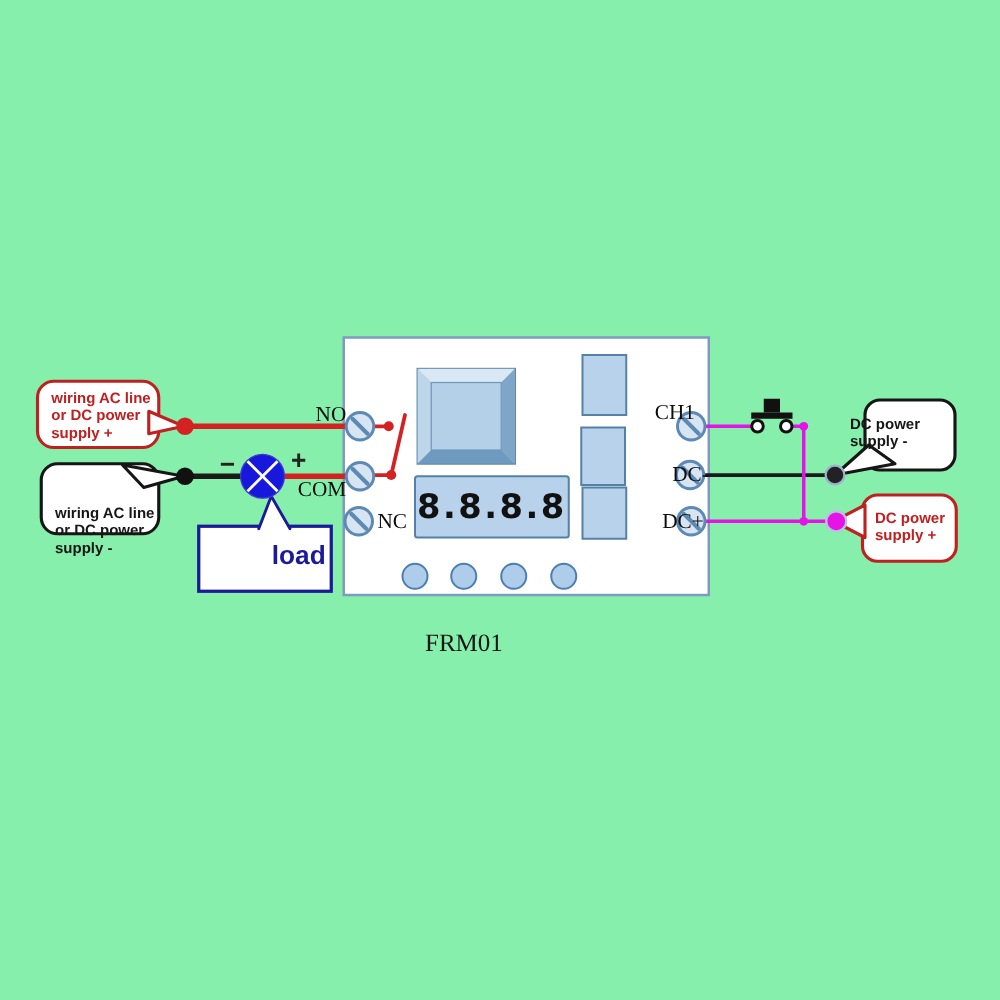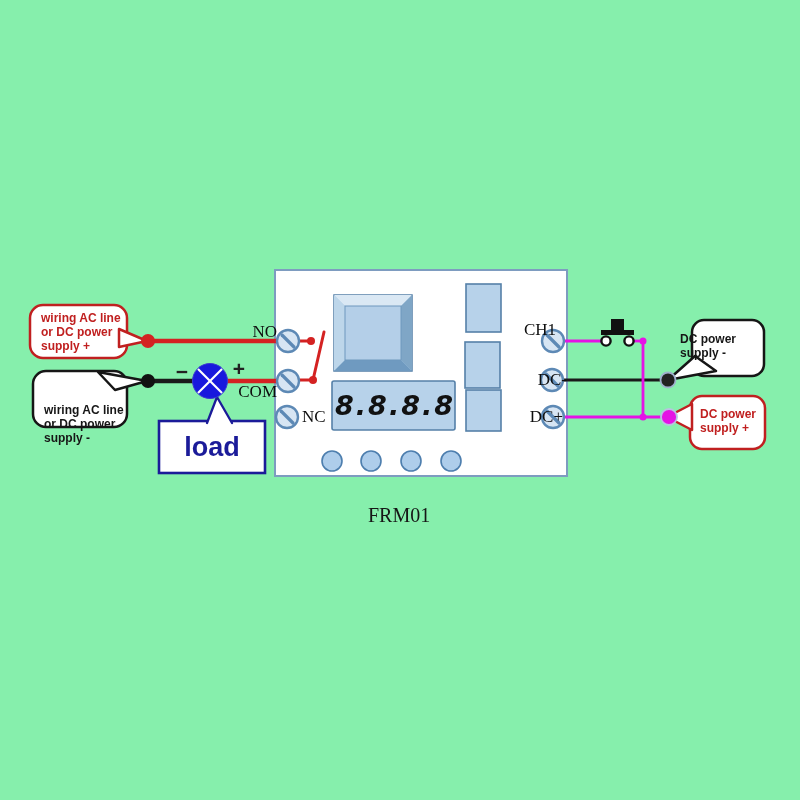--- a/index.html
+++ b/index.html
@@ -25,24 +25,24 @@
   .tail.blk{stroke:#161616;}
   .tail.navy{stroke:var(--navy,#1b1b99);stroke-width:2.3;}
 
   
   .txt{position:absolute;white-space:normal;}
   .bubble-text{font-weight:bold;font-size:12px;line-height:1.15;color:#161616;}
   .bubble-text.red{color:var(--red,#c02020);}
   .term-label{font-family:"Liberation Serif",serif;font-size:17px;color:#0e0e0e;line-height:1;}
   .right-align{text-align:right;}
   .display-text{font-family:"DejaVu Sans",sans-serif;font-weight:bold;font-size:27px;
-                letter-spacing:2px;color:#111;text-align:right;line-height:1;font-style:italic;}
-  .load-text{font-weight:bold;font-size:27px;color:var(--navy,#1b1b99);text-align:center;line-height:1;}
+                letter-spacing:2px;color:#111;text-align:center;line-height:1;}
+  .load-text{font-weight:bold;font-size:21px;color:var(--navy,#1b1b99);text-align:center;line-height:1;padding-left:27px;}
   .polarity{font-size:21px;font-weight:600;color:#222;text-align:center;line-height:1;}
-  .caption-model{font-family:"Liberation Serif",serif;font-size:20px;color:#161616;line-height:1;margin-left:28px;}
+  .caption-model{font-family:"Liberation Serif",serif;font-size:20px;color:#161616;line-height:1;}
   .caption-title{font-weight:bold;font-size:23px;color:#161616;line-height:1;letter-spacing:0.5px;}
 </style>
 </head>
 <body>
 
 <div class="canvas">
 
   <svg class="art" viewBox="0 0 800 800">
 
     <rect x="275" y="270" width="292" height="206" fill="#ffffff" style="stroke:var(--board_border,#7e9cc0)" stroke-width="2"></rect>

